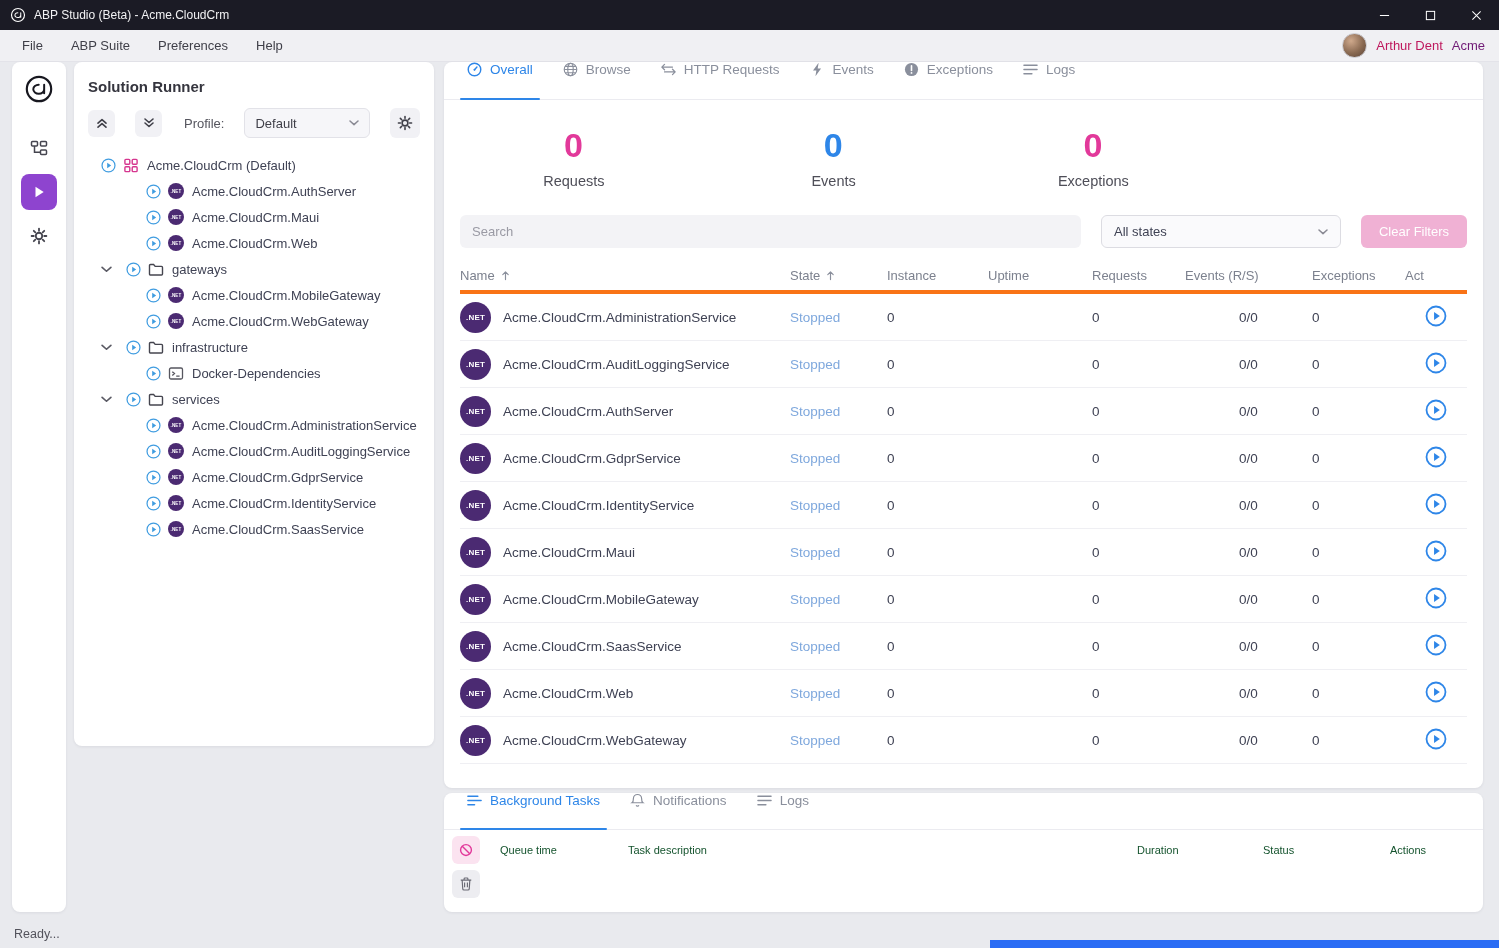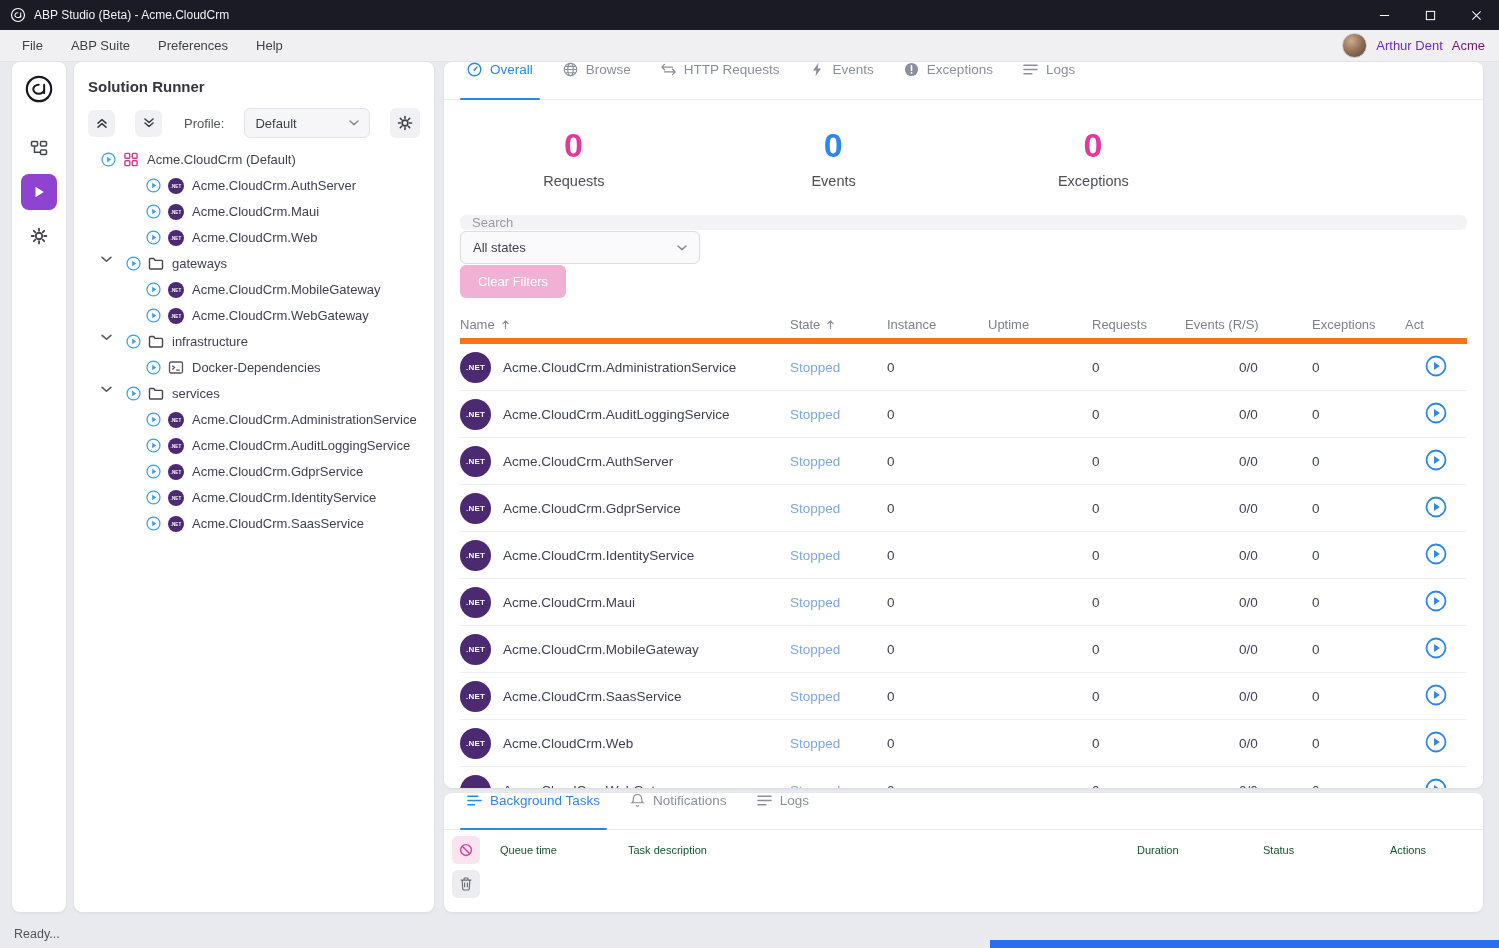--- a/index.html
+++ b/index.html
@@ -30,53 +30,53 @@
 
   
   .menubar{height:32px;background:#f0f0f3;border-bottom:1px solid #e3e3e9;
            display:flex;align-items:center;padding:0 14px;}
   .menu-items{display:flex;gap:28px;padding-left:8px;}
   .menu-item{font-size:13px;color:#3f3f48;cursor:pointer;}
   .menu-user{margin-left:auto;display:flex;align-items:center;gap:9px;font-size:13px;}
   .avatar{width:25px;height:25px;border-radius:50%;
           background:radial-gradient(circle at 35% 30%,#cfa98c 0%,#8a6a52 55%,#5a4335 100%);
           border:1px solid #c9c9cf;}
-  .user-name{color:#6d28d9;text-align:center;}
+  .user-name{color:#be185d;text-align:center;}
   .user-org{color:#701a75;}
 
   
   .workspace{position:absolute;top:62px;left:0;right:0;height:858px;}
   .card{position:absolute;background:#fff;border-radius:8px;box-shadow:0 1px 3px rgba(30,30,60,.07);}
 
   
   .rail{left:12px;top:0;width:54px;height:850px;display:flex;flex-direction:column;align-items:center;padding-top:12px;}
   .rail-logo{width:30px;height:30px;color:#17171f;margin-bottom:26px;}
   .rail-btn{width:36px;height:36px;border-radius:8px;display:flex;align-items:center;justify-content:center;
             color:#45454f;margin-bottom:8px;}
   .rail-btn [data-icon]{width:18px;height:18px;}
   .rail-btn.active{background:var(--runner-purple);color:#fff;}
   .rail-btn.active [data-icon]{width:16px;height:16px;}
 
   
-  .runner{left:74px;top:0;width:360px;height:850px;padding:16px 14px;}
+  .runner{left:74px;top:0;width:360px;height:684px;padding:16px 14px;}
   .runner h2{font-size:15px;font-weight:600;color:#35353e;margin-bottom:13px;}
   .runner-toolbar{display:flex;align-items:center;gap:20px;}
   .runner-toolbar>button{width:27px;height:27px;background:#f1f1f5;border-radius:6px;color:#3f3f48;
                          display:flex;align-items:center;justify-content:center;flex:0 0 auto;}
   .runner-toolbar>button [data-icon]{width:12px;height:12px;}
   .runner-toolbar>button.gear-btn{width:30px;height:30px;}
   .runner-toolbar>button.gear-btn [data-icon]{width:16px;height:16px;}
   .profile-label{font-size:13px;color:#55555e;margin-left:2px;white-space:nowrap;}
   .profile-select{flex:1;height:30px;background:#f6f6f9;border:1px solid #e2e2e8;border-radius:6px;
                   display:flex;align-items:center;justify-content:space-between;padding:0 10px;
                   font-size:13px;color:#3f3f48;cursor:pointer;}
   .chev{width:10px;height:6px;color:#8a8a94;}
 
   .tree{margin-top:14px;}
-  .tree-item{display:flex;align-items:flex-start;height:26px;font-size:13px;color:#3f4254;cursor:pointer;white-space:nowrap;}
+  .tree-item{display:flex;align-items:center;height:26px;font-size:13px;color:#3f4254;cursor:pointer;white-space:nowrap;}
   .tree-item.lvl0,.tree-item.lvl1{padding-left:13px;}
   .tree-item.lvl2{padding-left:58px;}
   .ti-chev{width:11px;height:7px;margin-right:14px;color:#5a5a64;flex:0 0 auto;}
   .ti-play{width:15px;height:15px;margin-right:7px;color:#3f9ce0;flex:0 0 auto;}
   .ti-glyph{width:16px;height:15px;margin-right:8px;color:#45454f;flex:0 0 auto;display:inline-flex;}
   .type-root .ti-glyph{color:#d6368f;}
   .type-docker .ti-glyph{color:#56565f;}
   .net-badge{background:var(--net-purple);color:#fff;border-radius:50%;
              display:inline-flex;align-items:center;justify-content:center;
              font-weight:700;width:31px;height:31px;font-size:8px;letter-spacing:.2px;flex:0 0 auto;}
@@ -92,33 +92,33 @@
   .tab.active::after{content:"";position:absolute;left:8px;right:8px;bottom:-1px;height:2.5px;
                      background:var(--accent-blue);border-radius:2px;}
 
   .stats{display:grid;grid-template-columns:repeat(4,1fr);padding:26px 0 4px;}
   .stat{text-align:center;}
   .stat-value{font-size:34px;font-weight:700;letter-spacing:1px;}
   .stat.blue .stat-value{color:var(--accent-blue);}
   .stat.pink .stat-value{color:var(--accent-pink);}
   .stat-label{font-size:14.5px;color:#4e4e58;margin-top:8px;}
 
-  .filters{display:flex;gap:1px;padding:22px 16px 0;flex-direction:column;}
+  .filters{display:flex;gap:20px;padding:22px 16px 0;}
   .search{flex:1;height:33px;background:#f3f3f6;border:none;border-radius:6px;padding:0 12px;
           font-size:13px;color:#3f4254;font-family:inherit;outline:none;}
   .search::placeholder{color:#9a9aa4;}
   .state-select{width:240px;height:33px;background:#fafafc;border:1px solid #dcdce2;border-radius:6px;
                 display:flex;align-items:center;justify-content:space-between;padding:0 12px;
                 font-size:13px;cursor:pointer;flex:0 0 auto;}
   .clear-btn{width:106px;height:33px;background:var(--clear-filters-bg);color:#fff;border-radius:6px;
              font-size:13px;flex:0 0 auto;}
 
   .apps-table{margin-top:12px;padding:0 16px;}
   .grid-cols{display:grid;grid-template-columns:330px 97px 101px 104px 93px 127px 93px 1fr;align-items:center;}
-  .t-head{height:34px;font-size:13px;color:#7c818e;border-bottom:6px solid #f97316;}
+  .t-head{height:34px;font-size:13px;color:#7c818e;border-bottom:4px solid #f97316;}
   .th{display:flex;align-items:center;gap:6px;overflow:hidden;white-space:nowrap;cursor:pointer;}
   .th-sort{width:9px;height:11px;color:#8a8f9c;flex:0 0 auto;}
   .tr{height:47px;border-bottom:1px solid #efeff3;font-size:13.5px;}
   .td{overflow:hidden;white-space:nowrap;}
   .td.name{display:flex;align-items:center;gap:12px;padding-right:8px;}
   .row-name{color:#3f4254;}
   .td.state{color:var(--stopped-color);}
   .td.events{text-align:center;}
   .td.act{display:flex;justify-content:center;}
   .row-play{width:24px;height:24px;color:var(--accent-blue);padding:0;}

